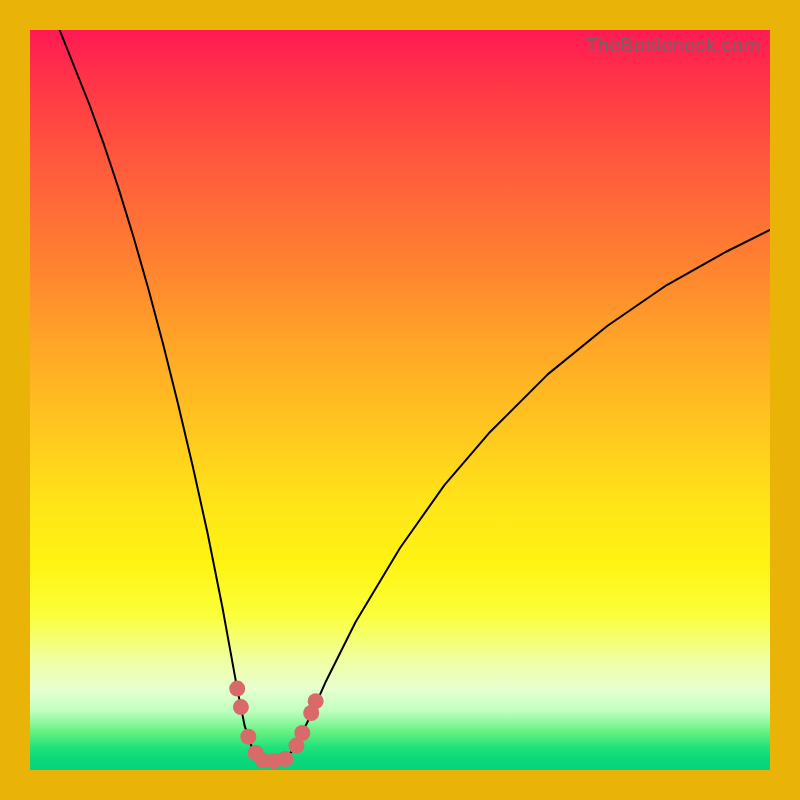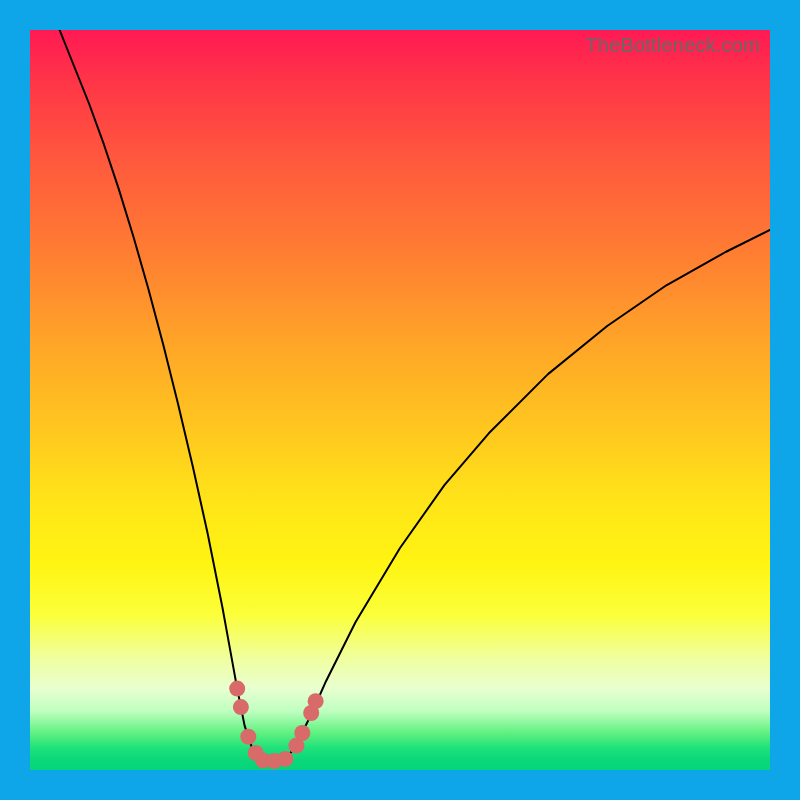--- a/index.html
+++ b/index.html
@@ -8,21 +8,21 @@
     width: 800px;
     height: 800px;
     background: #000;
     overflow: hidden;
     font-family: Arial, Helvetica, sans-serif;
   }
   .frame {
     position: relative;
     width: 800px;
     height: 800px;
-    background: #0ea5e9;
+    background: #eab308;
   }
   .plot-area {
     position: absolute;
     left: 30px;
     top: 30px;
     width: 740px;
     height: 740px;
     background: linear-gradient(
       to bottom,
       #ff1a54 0%,

